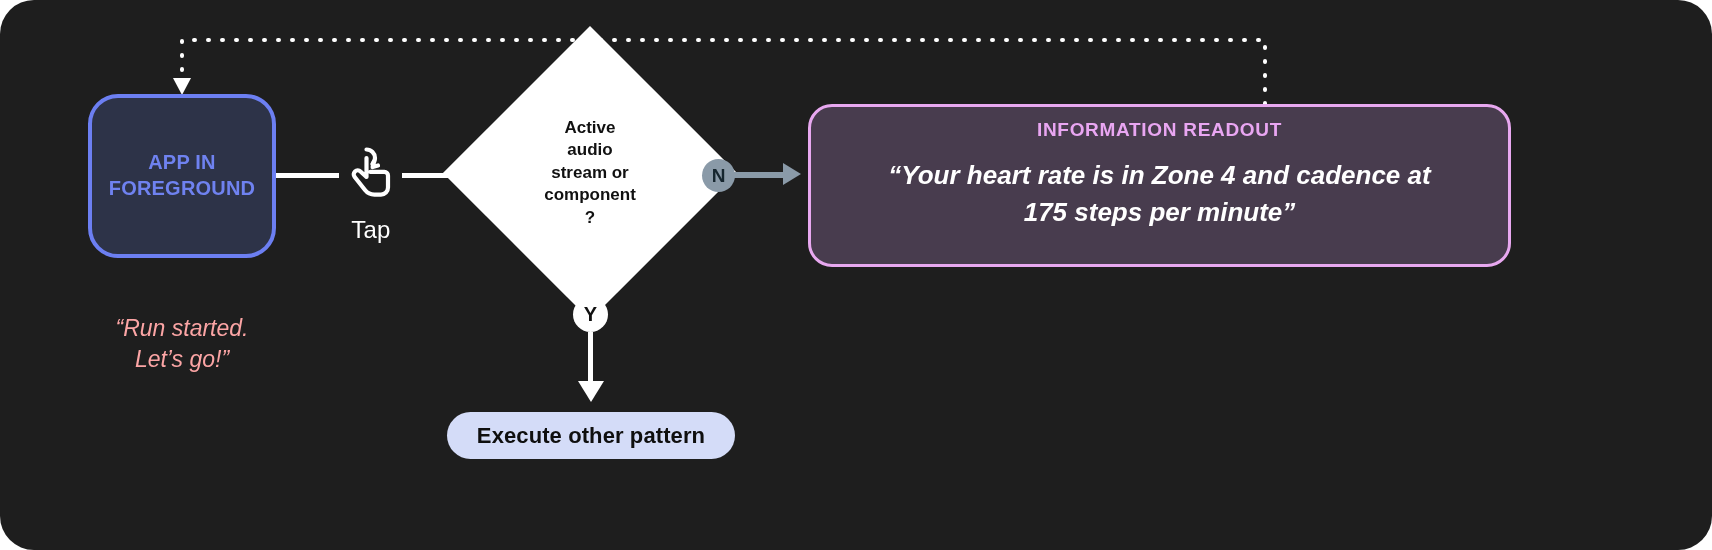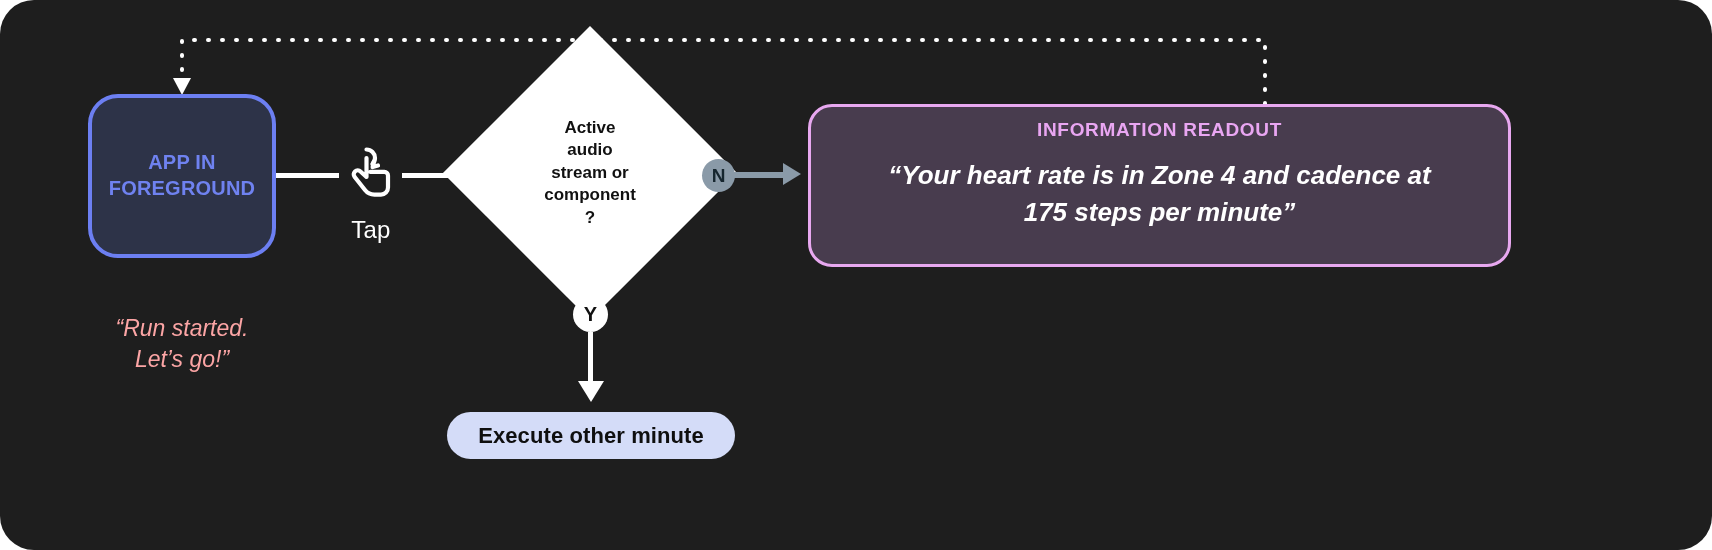--- a/index.html
+++ b/index.html
@@ -302,21 +302,21 @@
 
   <div id="badge-n">N</div>
   <div id="line-n"></div>
   <div id="arrow-n"></div>
 
   <div id="line-y-top"></div>
   <div id="badge-y">Y</div>
   <div id="line-y-bottom"></div>
   <div id="arrow-y"></div>
 
-  <div id="execute-pill">Execute other minute</div>
+  <div id="execute-pill">Execute other pattern</div>
 
   <div id="readout-node">
     <div id="readout-title">INFORMATION READOUT</div>
     <div id="readout-body">“Your heart rate is in Zone 4 and cadence at
 175 steps per minute”</div>
   </div>
 
 </div>
 
 </body></html>

